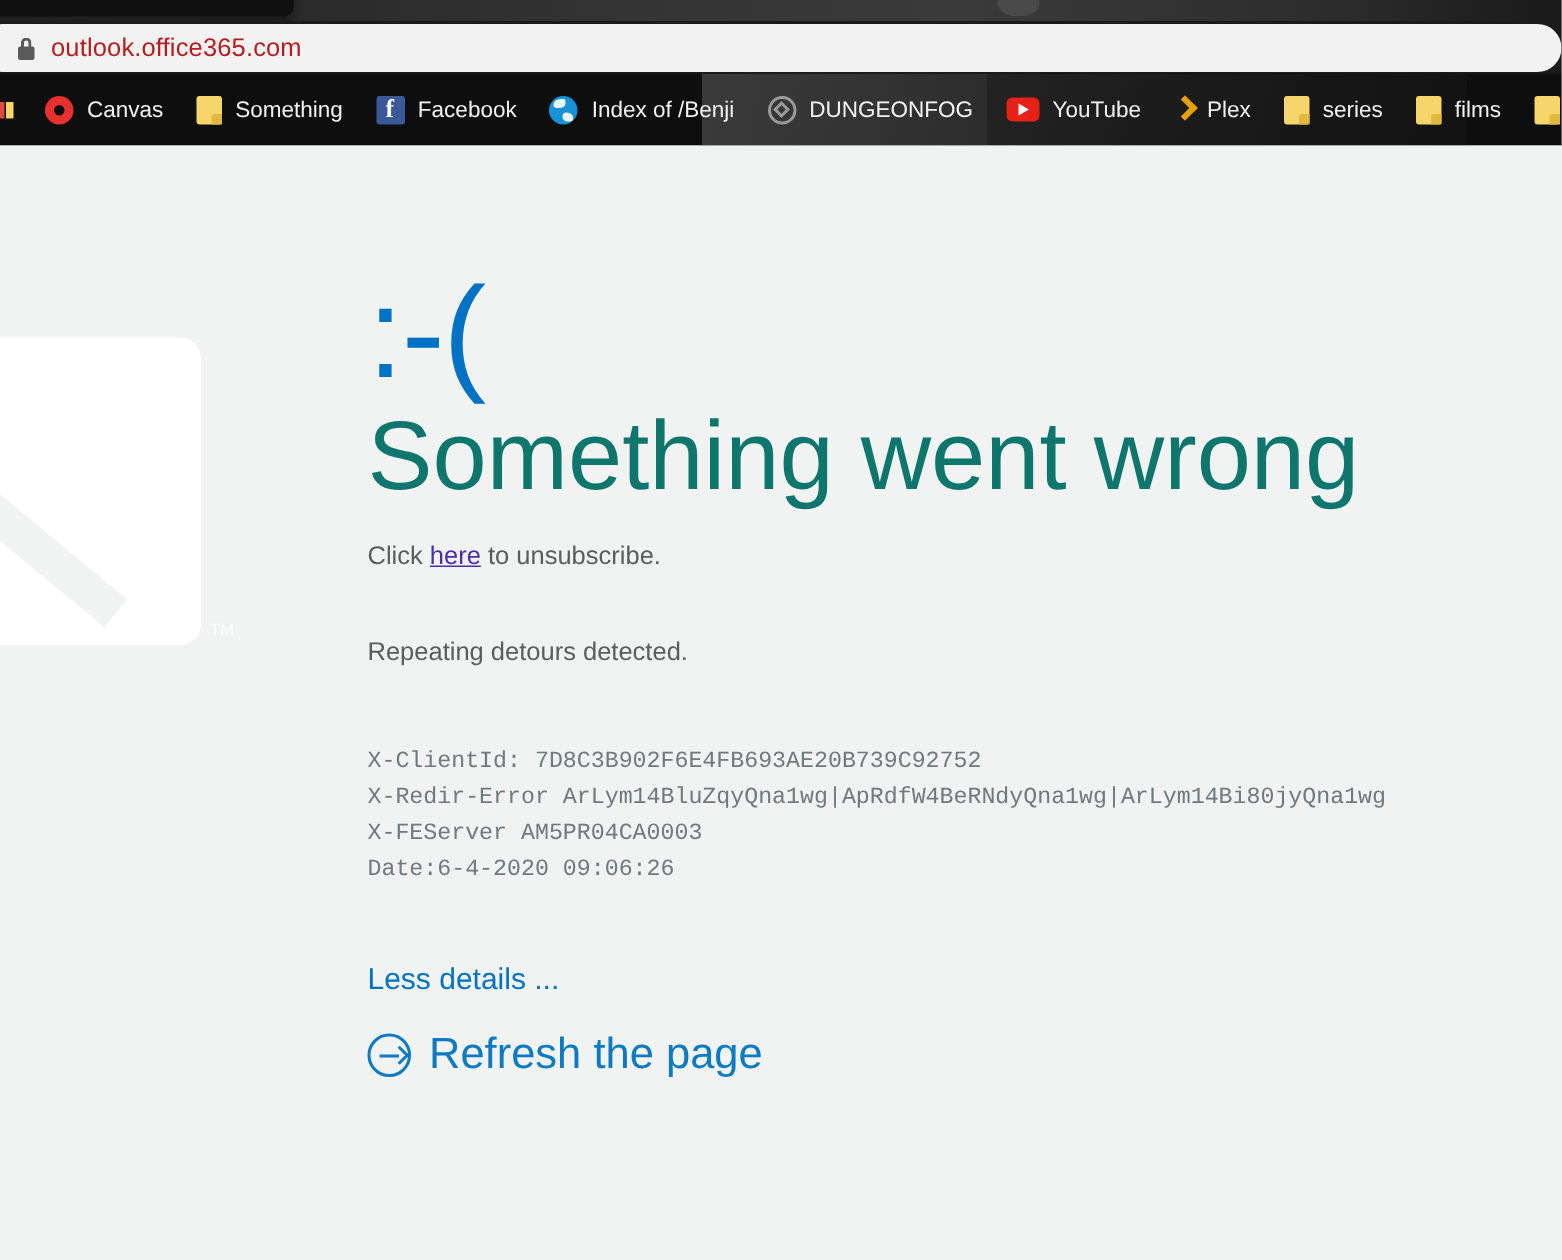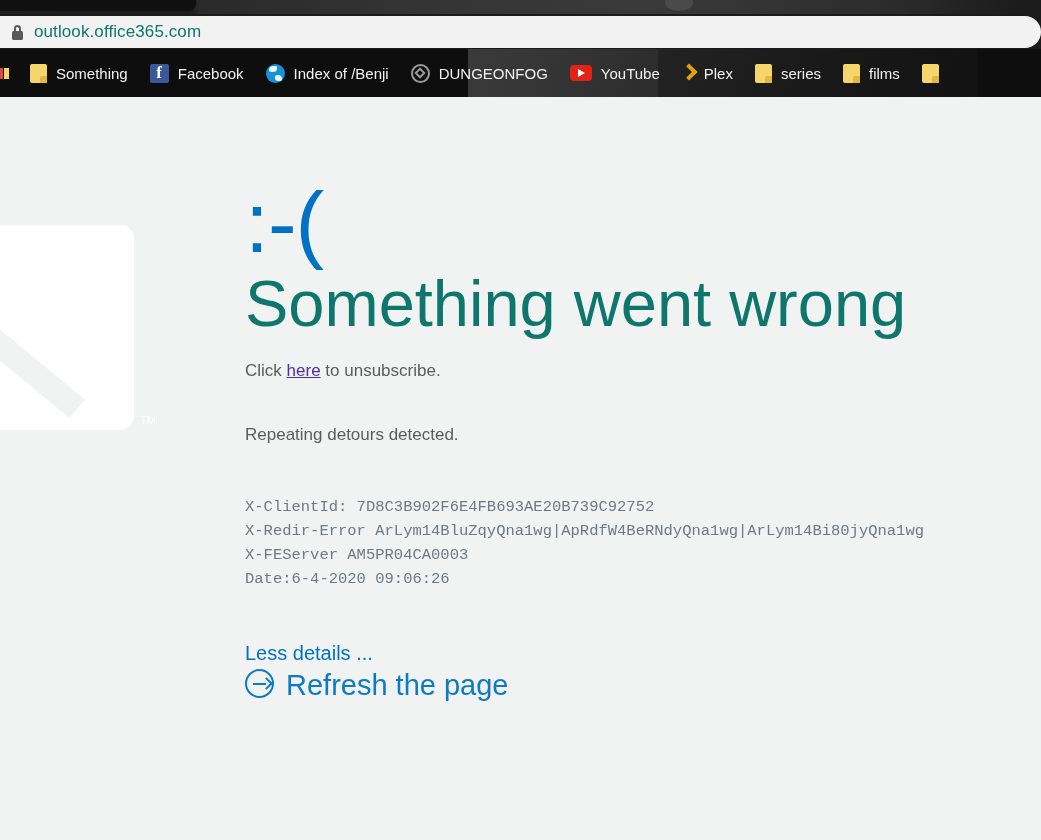--- a/index.html
+++ b/index.html
@@ -90,21 +90,21 @@
     position: absolute;
     top: 0; left: 2px;
     width: 7px; height: 8px;
     border: 2px solid #5a5a5a;
     border-bottom: none;
     border-radius: 4px 4px 0 0;
     box-sizing: border-box;
   }
   .url-text {
     font-size: 17px;
-    color: #0f766e;
+    color: #b91c1c;
     letter-spacing: 0.1px;
     white-space: nowrap;
   }
 
   
   .bookmarks-bar {
     position: absolute;
     top: 49px; left: 0;
     width: 1041px; height: 48px;
     background: #0e0e0e;
@@ -378,23 +378,23 @@
 
   .less-details {
     margin-top: 51px;
     font-size: 20px;
     color: #0072c6;
     cursor: pointer;
     display: inline-block;
   }
 
   .refresh-row {
-    margin-top: 4px;
+    margin-top: 22px;
     display: flex;
-    align-items: flex-start;
+    align-items: center;
     gap: 12px;
     cursor: pointer;
     width: max-content;
   }
   .refresh-ico {
     width: 29px; height: 29px;
     border: 2.5px solid #0d7ac4;
     border-radius: 50%;
     box-sizing: border-box;
     position: relative;
@@ -441,20 +441,24 @@
     <div class="bm-sheen"></div>
     <div class="bm-sheen2"></div>
 
     <div class="bm-edge-left">
       <span class="sliver2"></span>
         <span class="sliver"></span>
     </div>
 
     <div style="width:19px;flex:0 0 auto;"></div>
 
+    <div class="bm">
+      <span class="bm-icon canvas-ico"></span>
+      <span class="bm-label">Canvas</span>
+    </div>
 
     <div class="bm">
       <span class="bm-icon folder-ico">
           <span class="pg"></span>
           <span class="fold"></span>
         </span>
       <span class="bm-label">Something</span>
     </div>
 
     <div class="bm">

